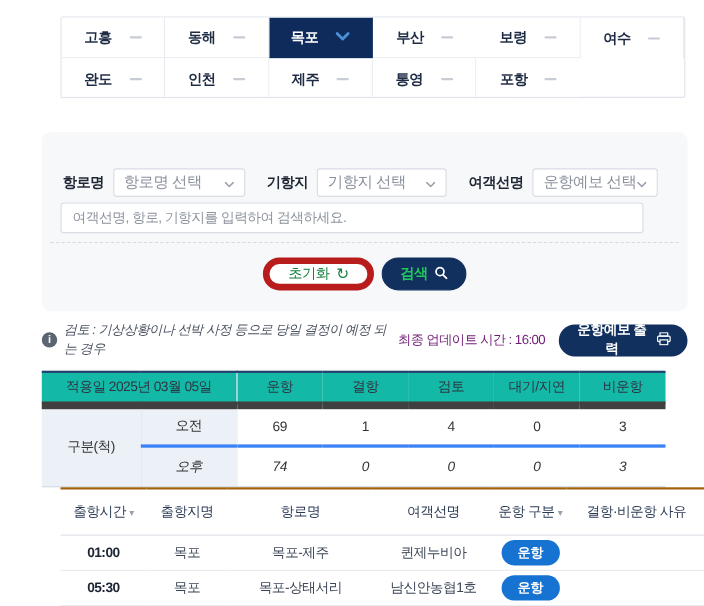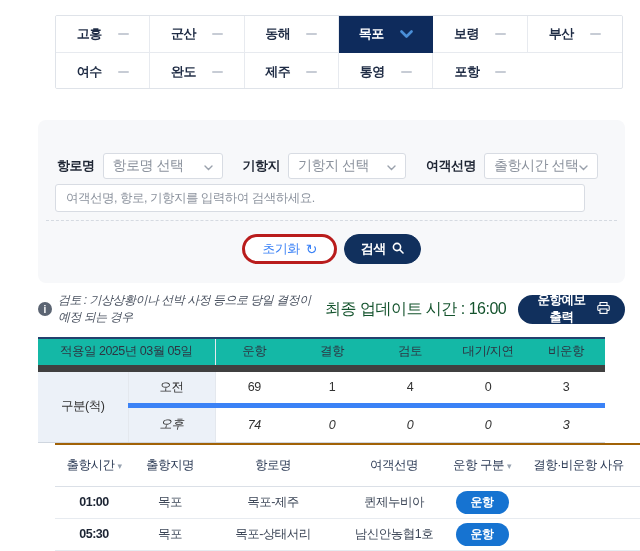--- a/index.html
+++ b/index.html
@@ -41,47 +41,47 @@
   .search-input {
     position:absolute; left:17px; top:64px; width:530px; height:28px;
     background:#fff; border:1px solid #d8dce3; border-radius:3px;
     padding:0 10px; font-size:12.5px; color:#333; font-family:inherit; letter-spacing:-0.5px;
   }
   .search-input::placeholder { color:#8b929d; }
   .dashed-divider { position:absolute; left:8px; right:8px; top:100px; border-top:1px dashed #d5dae1; }
   .btn-row { position:absolute; left:0; top:114px; width:100%; display:flex; justify-content:center; gap:7px; }
   .btn { height:30px; border-radius:15px; display:flex; align-items:center; gap:6px;
          font-size:13px; cursor:pointer; font-family:inherit; letter-spacing:-0.5px; }
-  .btn-reset { padding:0 17px; background:#fff; border:3px solid #b91c1c; color:#3b82f6;text-align:center; }
-  .btn-search { padding:0 16px; background:#11305d; border:1px solid #11305d; color:#ffffff; font-weight:700; }
+  .btn-reset { padding:0 17px; background:#fff; border:6px solid #b91c1c; color:#15803d;text-align:center; }
+  .btn-search { padding:0 16px; background:#11305d; border:1px solid #11305d; color:#22c55e; font-weight:700; }
   .refresh-glyph { font-size:14px; line-height:1; }
 
   
   .notice-row { position:absolute; left:38px; top:294px; width:587px; height:30px;
                 display:flex; align-items:center; }
   .info-ic { width:14px; height:14px; border-radius:50%; background:#5b6472; color:#fff;
              font-size:10px; font-weight:700; display:flex; align-items:center; justify-content:center;
              margin-right:6px; flex:0 0 auto; font-style:normal; }
   .notice-text { font-size:12px; color:#4a5260; letter-spacing:-0.5px;font-style:italic; }
   .notice-spacer { flex:1; }
-  .update-text { font-size:16px; color:#14532d; margin-right:12px; white-space:nowrap; letter-spacing:-0.5px; }
+  .update-text { font-size:12px; color:#701a75; margin-right:12px; white-space:nowrap; letter-spacing:-0.5px; }
   .btn-print { height:29px; border-radius:15px; background:#11305d; border:none; color:#fff;
                font-size:12.5px; padding:0 15px; display:flex; align-items:center; gap:7px;
                cursor:pointer; font-family:inherit; font-weight:700; letter-spacing:-0.5px; }
 
   
   .summary-table { position:absolute; left:38px; top:337px; width:567px;
                    border-collapse:collapse; table-layout:fixed;
                    border-top:2px solid #24416e; }
   .summary-table th, .summary-table td { font-size:12.5px; text-align:center; letter-spacing:-0.5px; }
   .summary-table thead th { height:30px; background:#14b8a6; color:#2e3442; font-weight:400;
                             border-bottom:7px solid #404040; }
   .summary-table tbody th { background:#ecf1f8; color:#333; font-weight:400; }
   .summary-table tbody td { background:#fff; color:#333; height:37px; }
-  .summary-table tbody tr.r1 th, .summary-table tbody tr.r1 td { border-bottom:5px solid #3b82f6; }
+  .summary-table tbody tr.r1 th, .summary-table tbody tr.r1 td { border-bottom:3px solid #3b82f6; }
   .summary-table tbody tr.r2 th, .summary-table tbody tr.r2 td { border-bottom:1px solid #cfd6df;font-style:italic; }
   .summary-table .vline { border-right:1px solid #e4e8ee; }
 
   
   .schedule-table { position:absolute; left:55px; top:443px; width:587px;
                     border-collapse:collapse; table-layout:fixed;
                     border-top:2px solid #a16207; }
   .schedule-table th { height:42px; font-size:12.5px; color:#2b3a55; font-weight:400;
                        border-bottom:1px solid #dbe0e7; letter-spacing:-0.5px; }
   .schedule-table th.sortable { cursor:pointer; }
@@ -96,47 +96,47 @@
 <body>
 
 <div class="canvas">
 
   <div class="port-grid">
     <div class="port-cell row1">
       <span class="port-label">고흥</span>
       <span class="dash-ic"></span>
     </div>
     <div class="port-cell row1">
-      <span class="port-label">군산</span>
-      <span class="dash-ic"></span>
-    </div>
-    <div class="port-cell row1">
       <span class="port-label">동해</span>
       <span class="dash-ic"></span>
     </div>
     <div class="port-cell row1 selected">
       <span class="port-label">목포</span>
       <span><svg width="13" height="9" viewBox="0 0 13 9">
             <path d="M1.5 1.5 L6.5 6.5 L11.5 1.5" stroke="#4a8fd8" stroke-width="2.6" fill="none" stroke-linecap="round" stroke-linejoin="round"></path>
           </svg></span>
     </div>
+    <div class="port-cell row1 last-col">
+      <span class="port-label">부산</span>
+      <span class="dash-ic"></span>
+    </div>
     <div class="port-cell row1">
       <span class="port-label">보령</span>
       <span class="dash-ic"></span>
     </div>
-    <div class="port-cell row1 last-col">
-      <span class="port-label">부산</span>
-      <span class="dash-ic"></span>
-    </div>
     <div class="port-cell">
       <span class="port-label">여수</span>
       <span class="dash-ic"></span>
     </div>
     <div class="port-cell">
       <span class="port-label">완도</span>
+      <span class="dash-ic"></span>
+    </div>
+    <div class="port-cell">
+      <span class="port-label">인천</span>
       <span class="dash-ic"></span>
     </div>
     <div class="port-cell">
       <span class="port-label">제주</span>
       <span class="dash-ic"></span>
     </div>
     <div class="port-cell">
       <span class="port-label">통영</span>
       <span class="dash-ic"></span>
     </div>
@@ -162,21 +162,21 @@
         <div class="select-box sel-call">
           <span>기항지 선택</span>
           <span><svg width="9" height="6" viewBox="0 0 9 6">
                 <path d="M1 1 L4.5 4.5 L8 1" stroke="#9aa1ac" stroke-width="1.4" fill="none" stroke-linecap="round"></path>
               </svg></span>
         </div>
       </div>
       <div class="filter-group">
         <span class="filter-label">여객선명</span>
         <div class="select-box sel-ship">
-          <span>출항시간 선택</span>
+          <span>운항예보 선택</span>
           <span><svg width="9" height="6" viewBox="0 0 9 6">
                 <path d="M1 1 L4.5 4.5 L8 1" stroke="#9aa1ac" stroke-width="1.4" fill="none" stroke-linecap="round"></path>
               </svg></span>
         </div>
       </div>
     </div>
 
     <input class="search-input" type="text" placeholder="여객선명, 항로, 기항지를 입력하여 검색하세요." style="">
 
     <div class="dashed-divider"></div>

